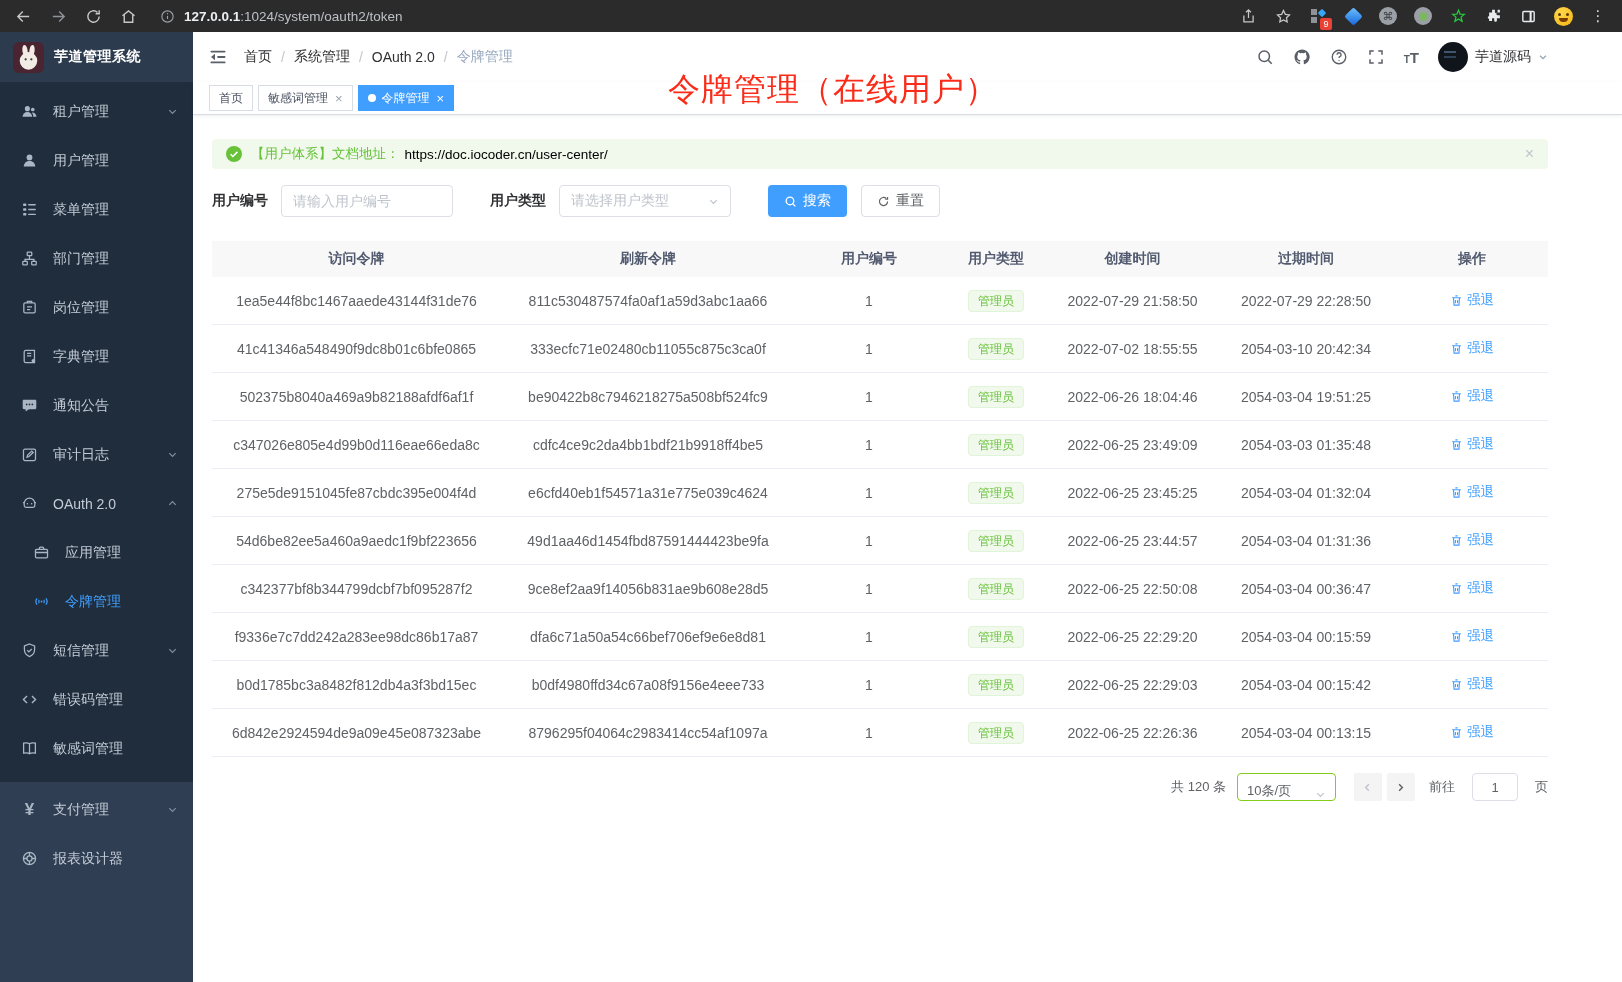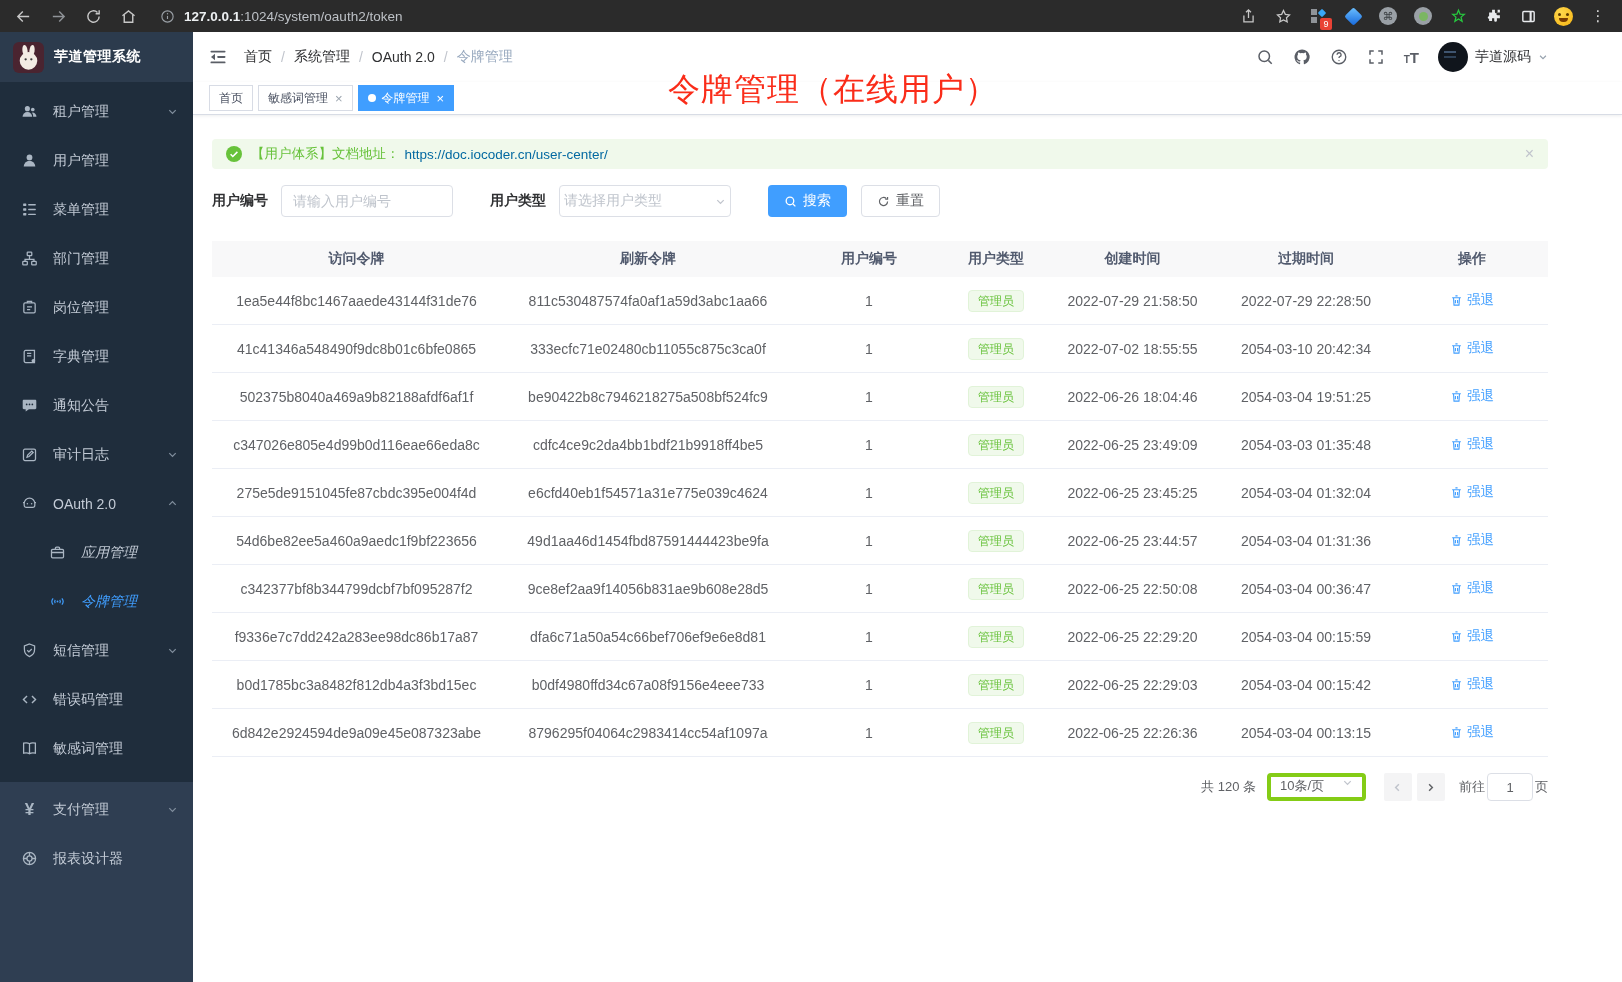--- a/index.html
+++ b/index.html
@@ -38,21 +38,21 @@
   .sidebar { width:193px; flex-shrink:0; background:#1f2d3c; display:flex; flex-direction:column; }
   .logo-row { height:50px; background:#2c3b4d; display:flex; align-items:center; padding-left:13px; cursor:pointer; flex-shrink:0; }
   .logo-avatar { width:31px; height:31px; border-radius:6px; overflow:hidden; flex-shrink:0; }
   .logo-avatar svg { width:100%; height:100%; }
   .logo-title { color:#fff; font-size:14px; font-weight:700; margin-left:10px; letter-spacing:.5px; }
   .menu { padding-top:5px; }
   .menu-item { height:49px; display:flex; align-items:center; padding:0 15px 0 21px; font-size:14px; color:#c3cbd6; cursor:pointer; }
   .mi-icon { width:17px; height:17px; margin-right:15px; color:#aab6c3; flex-shrink:0; display:flex; align-items:center; justify-content:center; }
   .mi-icon svg { width:17px; height:17px; }
   .mi-icon .yen-glyph { font-size:17px; font-weight:700; line-height:1; }
-  .menu-item.child { padding-left:49px;font-style:italic; }
+  .menu-item.child { padding-left:33px; }
   .menu-item.active, .menu-item.active .mi-icon { color:#409eff; }
   .mi-arrow { margin-left:auto; color:#808e9d; display:flex; }
   .mi-arrow svg { width:11px; height:11px; }
   .menu-bottom { background:#2f3e52; flex:1; margin-top:9px; padding-top:3px; }
 
   
   .main { flex:1; min-width:0; display:flex; flex-direction:column; background:#fff; }
   .navbar { height:50px; display:flex; align-items:center; padding:0 74px 0 15px; flex-shrink:0; }
   .hamburger { width:20px; height:20px; color:#5a5e66; margin-right:16px; cursor:pointer; }
   .hamburger svg { width:20px; height:20px; }
@@ -79,52 +79,52 @@
   .tag.active .tag-close { color:#fff; }
   .tag-dot { width:8px; height:8px; border-radius:50%; background:#fff; margin-right:6px; }
 
   .annotation { position:absolute; left:668px; top:68px; font-size:32px; font-weight:500; color:#fa2c19; letter-spacing:1px; z-index:40; white-space:nowrap; }
 
   .content { padding:24px 74px 0 19px; }
   .alert { width:1336px; height:30px; background:#f0f9eb; border-radius:4px; display:flex; align-items:center; padding:0 14px; }
   .alert-icon { width:16px; height:16px; margin-right:9px; flex-shrink:0; }
   .alert-icon svg { width:16px; height:16px; }
   .alert-text { font-size:13.5px; color:#67c23a; }
-  .alert-link { font-size:13.5px; color:#0369a1; margin-left:5px; cursor:pointer; text-decoration:none; }
+  .alert-link { font-size:13.5px; color:#000000; margin-left:5px; cursor:pointer; text-decoration:none; }
   .alert-close { margin-left:auto; color:#c0c4cc; font-size:16px; cursor:pointer; line-height:1; }
 
   .filters { margin-top:16px; display:flex; align-items:center; font-size:14px; }
   .f-label { font-weight:700; color:#303133; margin-right:13px; }
   .f-input { width:172px; height:32px; border:1px solid #dcdfe6; border-radius:4px; padding:0 11px; font-size:14px; color:#606266; outline:none; margin-right:37px; font-family:inherit; }
   .f-input::placeholder { color:#bfc4cc; }
-  .f-select { width:172px; height:32px; border:1px solid #dcdfe6; border-radius:4px; display:flex; align-items:center; justify-content:space-between; padding:0 4px; color:#bfc4cc; font-size:14px; cursor:pointer; margin-right:37px; background:#fff; }
+  .f-select { width:172px; height:32px; border:1px solid #dcdfe6; border-radius:4px; display:flex; align-items:center; justify-content:space-between; padding:0 11px; color:#bfc4cc; font-size:14px; cursor:pointer; margin-right:37px; background:#fff; }
   .f-select .caret, .size-select .caret { color:#c0c4cc; display:flex; }
   .caret svg { width:11px; height:11px; }
   .btn { height:32px; border-radius:4px; font-size:14px; display:inline-flex; align-items:center; gap:6px; padding:0 15px; cursor:pointer; border:1px solid transparent; font-family:inherit; }
   .btn svg { width:13px; height:13px; }
   .btn-primary { background:#409eff; color:#fff; }
   .btn-default { background:#fff; border-color:#dcdfe6; color:#606266; margin-left:14px; }
 
   .table { width:1336px; margin-top:24px; font-size:14px; color:#606266; }
   .thead, .trow { display:grid; grid-template-columns:289px 294px 148px 106px 167px 180px 152px; }
   .thead { background:#f8f8f9; height:36px; align-items:center; color:#515a6e; font-weight:700; }
   .trow { height:48px; align-items:center; border-bottom:1px solid #ebeef5; background:#fff; }
   .th, .td { text-align:center; padding:0 6px; white-space:nowrap; overflow:hidden; text-overflow:ellipsis; }
   .badge { display:inline-block; background:#f0f9eb; border:1px solid #e1f3d8; color:#67c23a; border-radius:4px; font-size:12px; padding:2px 9px; line-height:16px; }
   .action { color:#409eff; display:inline-flex; align-items:center; gap:4px; font-size:13.5px; cursor:pointer; }
   .action svg { width:13px; height:13px; }
 
   .pager-row { width:1336px; margin-top:16px; display:flex; align-items:center; justify-content:flex-end; font-size:13px; color:#606266; }
   .total { margin-right:11px; }
-  .size-select { width:99px; height:28px; border:4px solid #84cc16; border-radius:4px; background:#fff; display:flex; align-items:flex-start; justify-content:space-between; padding:0 9px; cursor:pointer; margin-right:15px; color:#606266; }
+  .size-select { width:99px; height:28px; border:1px solid #84cc16; border-radius:4px; background:#fff; display:flex; align-items:flex-end; justify-content:space-between; padding:0 9px; cursor:pointer; margin-right:15px; color:#606266; }
   .page-btn { min-width:28px; height:28px; background:#f4f4f5; border:none; border-radius:2px; margin:0 2.5px; color:#606266; font-size:13px; display:inline-flex; align-items:center; justify-content:center; cursor:pointer; font-family:inherit; }
   .page-btn.active { background:#409eff; color:#fff; }
   .page-btn svg { width:11px; height:11px; }
   .page-btn.prev { color:#c0c4cc; }
-  .goto { display:flex; align-items:center; gap:2px; margin-left:12px; }
+  .goto { display:flex; align-items:center; gap:17px; margin-left:12px; }
   .goto-input { width:46px; height:28px; border:1px solid #dcdfe6; border-radius:4px; text-align:center; font-size:13px; color:#606266; outline:none; font-family:inherit; }
 </style>
 </head>
 <body>
 
 <div class="chrome">
   <span class="nav-ic">
       <svg viewBox="0 0 24 24" fill="none" stroke="currentColor" stroke-width="2">
         <path d="M20 12H5M11 5l-7 7 7 7"></path>
       </svg>

